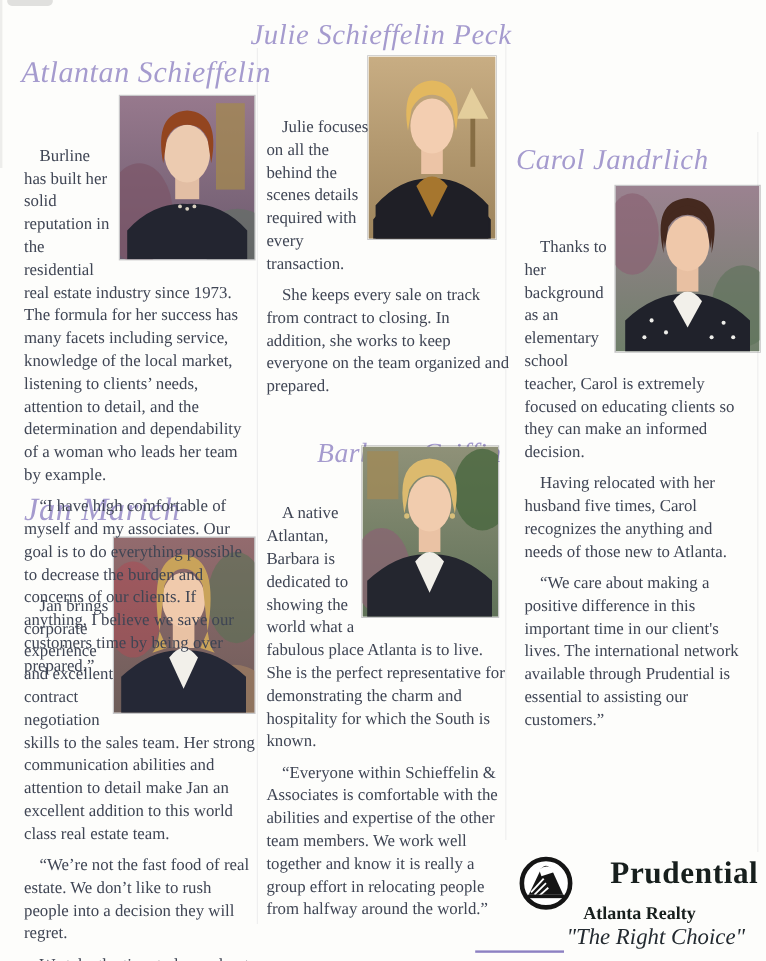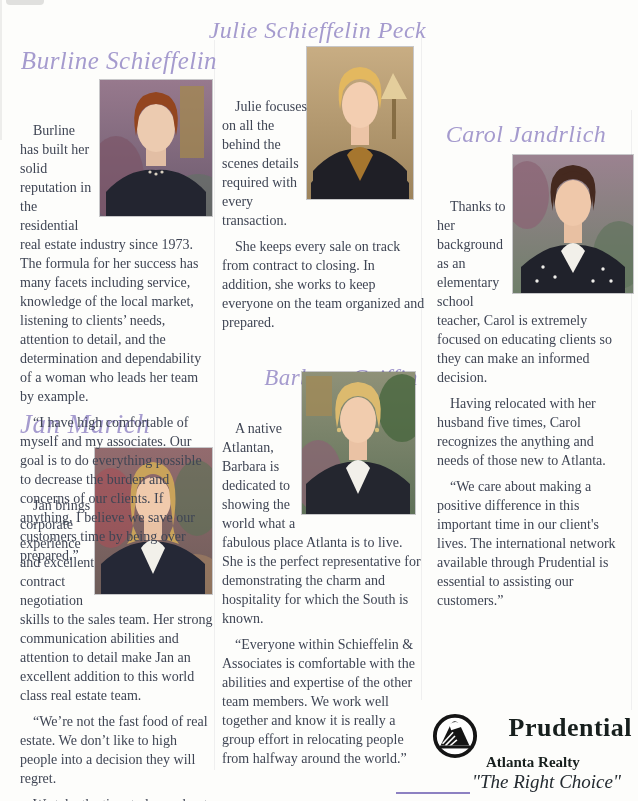--- a/index.html
+++ b/index.html
@@ -17,21 +17,21 @@
   .rule-3{left:631px;top:110px;height:600px;}
 
   
   .heading{
     position:absolute;font-style:italic;color:#a59bce;
     font-family:"Liberation Serif",serif;font-size:24px;line-height:28px;
     letter-spacing:0.5px;white-space:nowrap;
   }
   .h-julie{left:200px;top:16px;width:235px;text-align:center;}
   .h-burline{left:18px;top:47px;width:202px;text-align:center;font-size:25px;}
-  .h-carol{left:430px;top:120px;width:192px;text-align:center;}
+  .h-carol{left:430px;top:120px;width:192px;text-align:left;}
   .h-jan{left:20px;top:410px;width:197px;text-align:left;font-size:27px;}
   .h-barbara{left:222px;top:340px;width:196px;text-align:right;font-size:23px;margin-top:24px;}
 
   
   .textblock{position:absolute;font-size:14px;line-height:19px;}
   .textblock p{margin:0 0 7px 0;text-indent:13px;}
   .spacer{float:right;}
   .t-burline{left:20px;top:121px;width:193px;}
   .t-burline .spacer{width:118px;height:96px;}
   .t-julie{left:222px;top:97px;width:205px;}
@@ -76,21 +76,21 @@
 
 <div class="page">
 
   <div class="smudge"></div>
   <div class="edge-line"></div>
   <div class="col-rule rule-1"></div>
   <div class="col-rule rule-2"></div>
   <div class="col-rule rule-3"></div>
 
   <div class="heading h-julie">Julie Schieffelin Peck</div>
-  <div class="heading h-burline">Burline Schieffelin</div>
+  <div class="heading h-burline">Atlantan Schieffelin</div>
   <div class="heading h-carol">Carol Jandrlich</div>
   <div class="heading h-jan">Jan Marich</div>
   <div class="heading h-barbara">Barbara Griffin</div>
 
   <div class="photo p-burline">
     <svg viewBox="0 0 112 136" preserveAspectRatio="none" aria-hidden="true">
       <defs>
           <linearGradient id="gB" x1="0" y1="0" x2="0" y2="1">
         <stop offset="0" stop-color="#97798d"></stop>
             <stop offset="1" stop-color="#6b5a6d"></stop>
@@ -215,21 +215,21 @@
   <div class="textblock t-carol">
     <div class="spacer"></div>
     <p>Thanks to her background as an elementary school teacher, Carol is extremely focused on educating clients so they can make an informed decision.</p>
     <p>Having relocated with her husband five times, Carol recognizes the anything and needs of those new to Atlanta.</p>
     <p>“We care about making a positive difference in this important time in our client's lives. The international network available through Prudential is essential to assisting our customers.”</p>
   </div>
 
   <div class="textblock t-jan">
     <div class="spacer"></div>
     <p>Jan brings corporate experience and excellent contract negotiation skills to the sales team. Her strong communication abilities and attention to detail make Jan an excellent addition to this world class real estate team.</p>
-    <p>“We’re not the fast food of real estate. We don’t like to high people into a decision they will regret.</p>
+    <p>“We’re not the fast food of real estate. We don’t like to rush people into a decision they will regret.</p>
     <p>We take the time to learn about our customers and discover their specific needs for living in a new city.”</p>
   </div>
 
   <div class="textblock t-barbara">
     <div class="spacer"></div>
     <p>A native Atlantan, Barbara is dedicated to showing the world what a fabulous place Atlanta is to live. She is the perfect representative for demonstrating the charm and hospitality for which the South is known.</p>
     <p>“Everyone within Schieffelin &amp; Associates is comfortable with the abilities and expertise of the other team members. We work well together and know it is really a group effort in relocating people from halfway around the world.”</p>
   </div>
 
   <div class="logo-rock">

